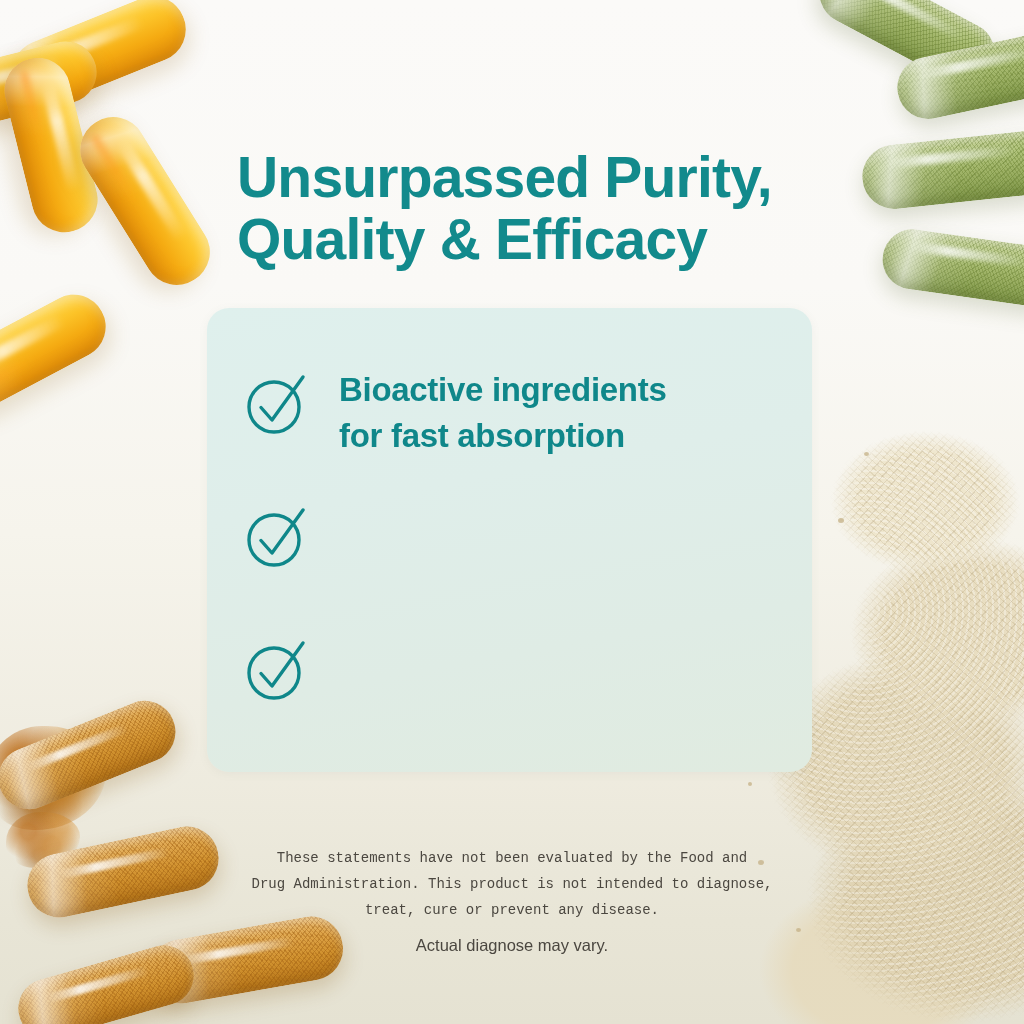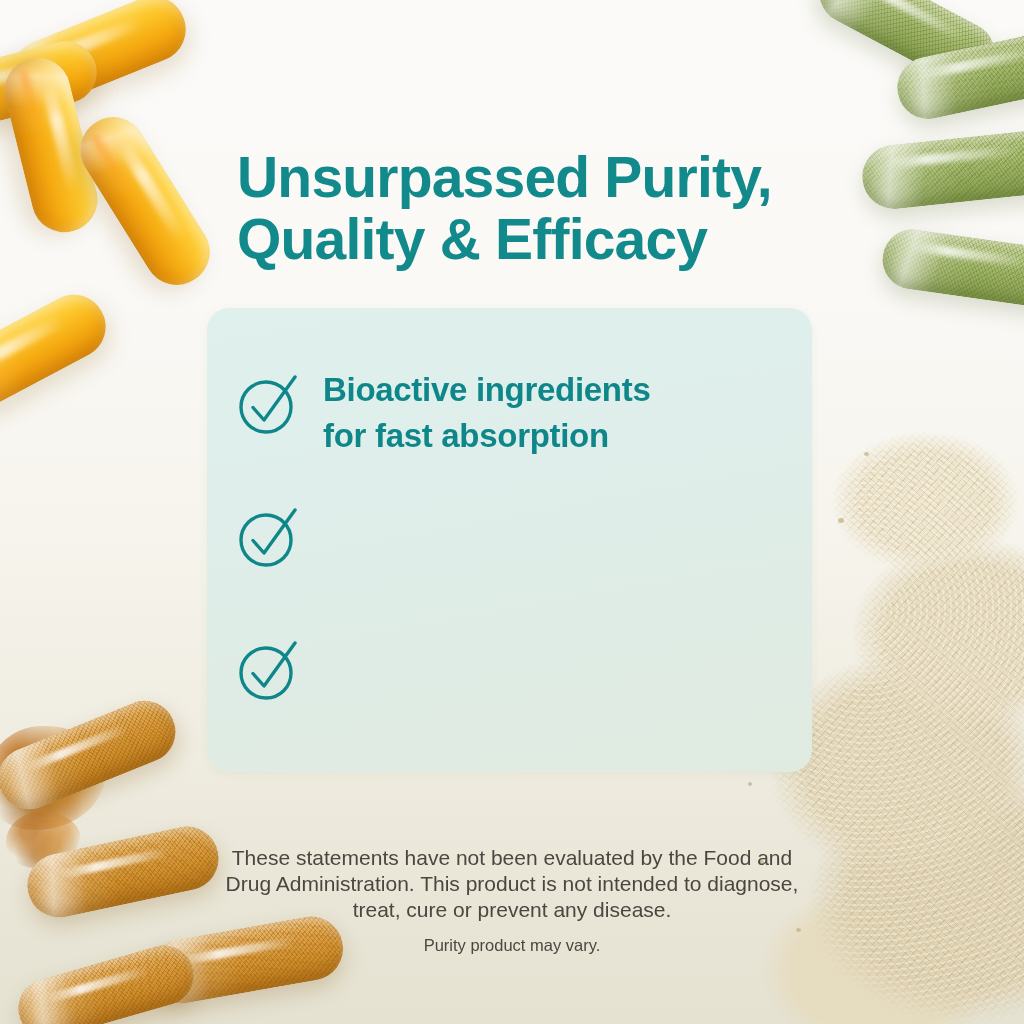--- a/index.html
+++ b/index.html
@@ -260,24 +260,24 @@
     background: linear-gradient(170deg,
       #dff0ed 0%,
       #dfeeea 38%,
       #dfece5 70%,
       #e0ebe0 100%);
     box-shadow: 0 2px 10px rgba(120,130,120,.07);
   }
 
   .benefit-row {
     position: absolute;
-    left: 26px;
+    left: 34px;
     display: flex;
     align-items: flex-start;
-    gap: 18px;
+    gap: 26px;
   }
   .benefit-row.r1 { top: 57px; }
   .benefit-row.r2 { top: 190px; }
   .benefit-row.r3 { top: 323px; }
 
   .check-icon {
     flex: 0 0 auto;
     width: 72px;
     height: 72px;
     margin-top: 2px;
@@ -293,23 +293,24 @@
     padding-top: 2px;
   }
 
   .disclaimer {
     position: absolute;
     left: 212px;
     top: 845px;
     width: 600px;
     text-align: center;
     color: #4b4740;
-    font-size: 21px;
+    font-size: 14px;
     line-height: 26px;
     white-space: pre-line;
+    font-family: Liberation Mono, monospace;
   }
 
   .vary-note {
     position: absolute;
     left: 212px;
     top: 932px;
     width: 600px;
     text-align: center;
     color: #4b4740;
     font-size: 16.5px;
@@ -379,15 +380,15 @@
       <svg class="check-icon" viewBox="0 0 72 72">
         <circle cx="33" cy="40" r="25" fill="none" stroke="#0f878a" stroke-width="3.4"></circle>
         <path d="M20 40.5 L31 53 L62 10" fill="none" stroke="#0f878a" stroke-width="3.4" stroke-linecap="round" stroke-linejoin="round"></path>
       </svg>
     </div>
   </div>
 
   <div class="disclaimer">These statements have not been evaluated by the Food and
 Drug Administration. This product is not intended to diagnose,
 treat, cure or prevent any disease.</div>
-  <div class="vary-note">Purity product may vary.</div>
+  <div class="vary-note">Actual diagnose may vary.</div>
 
 </div>
 
 </body></html>

